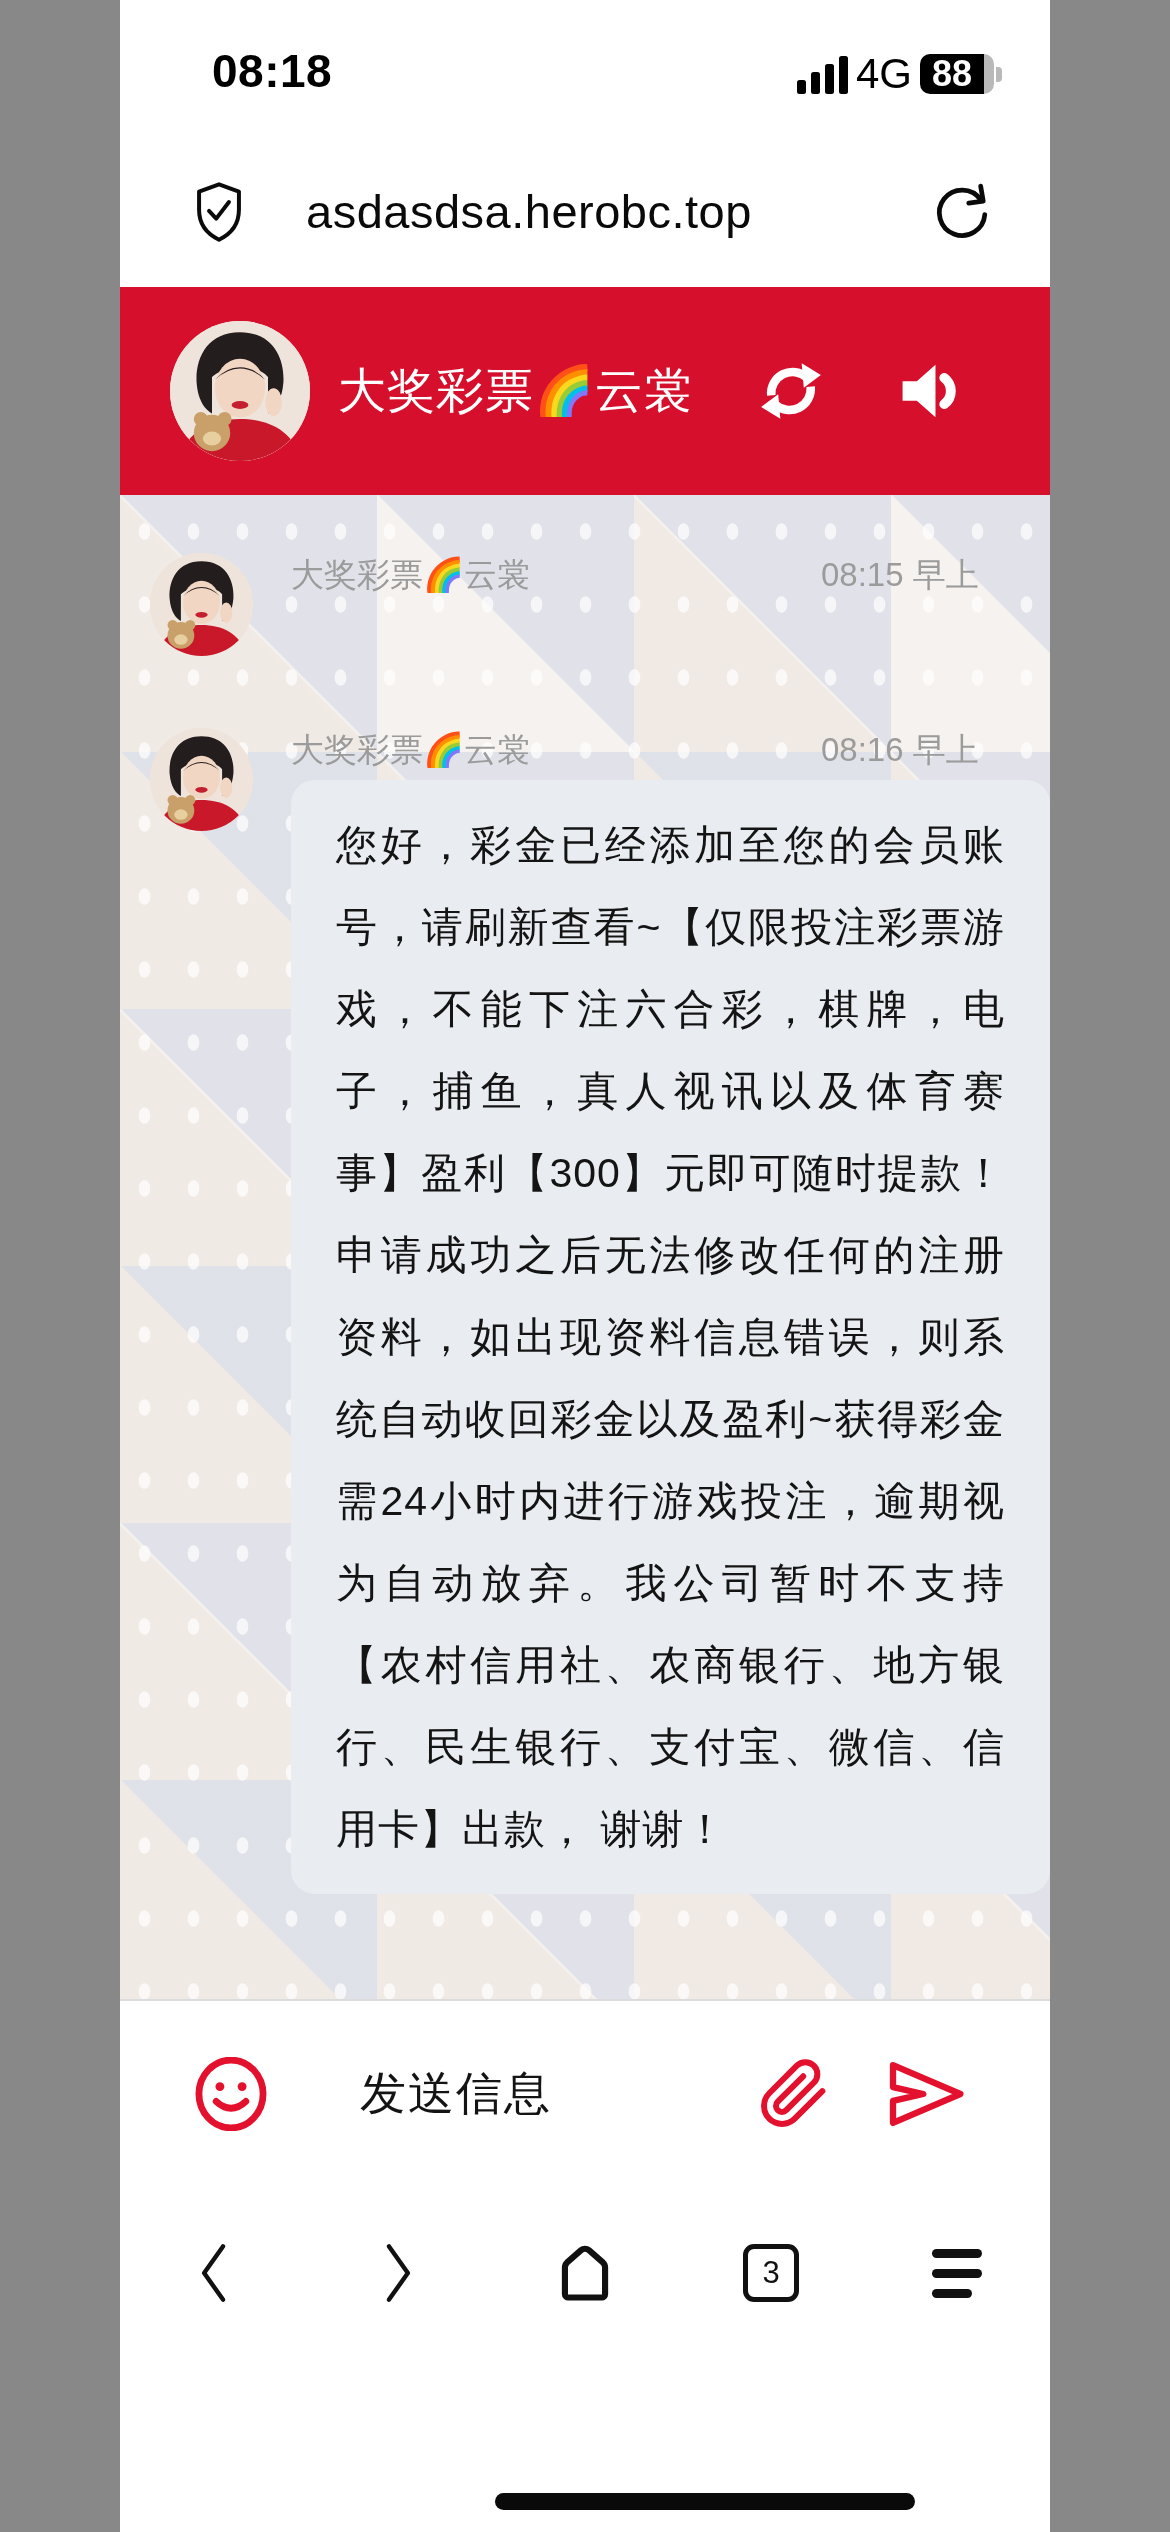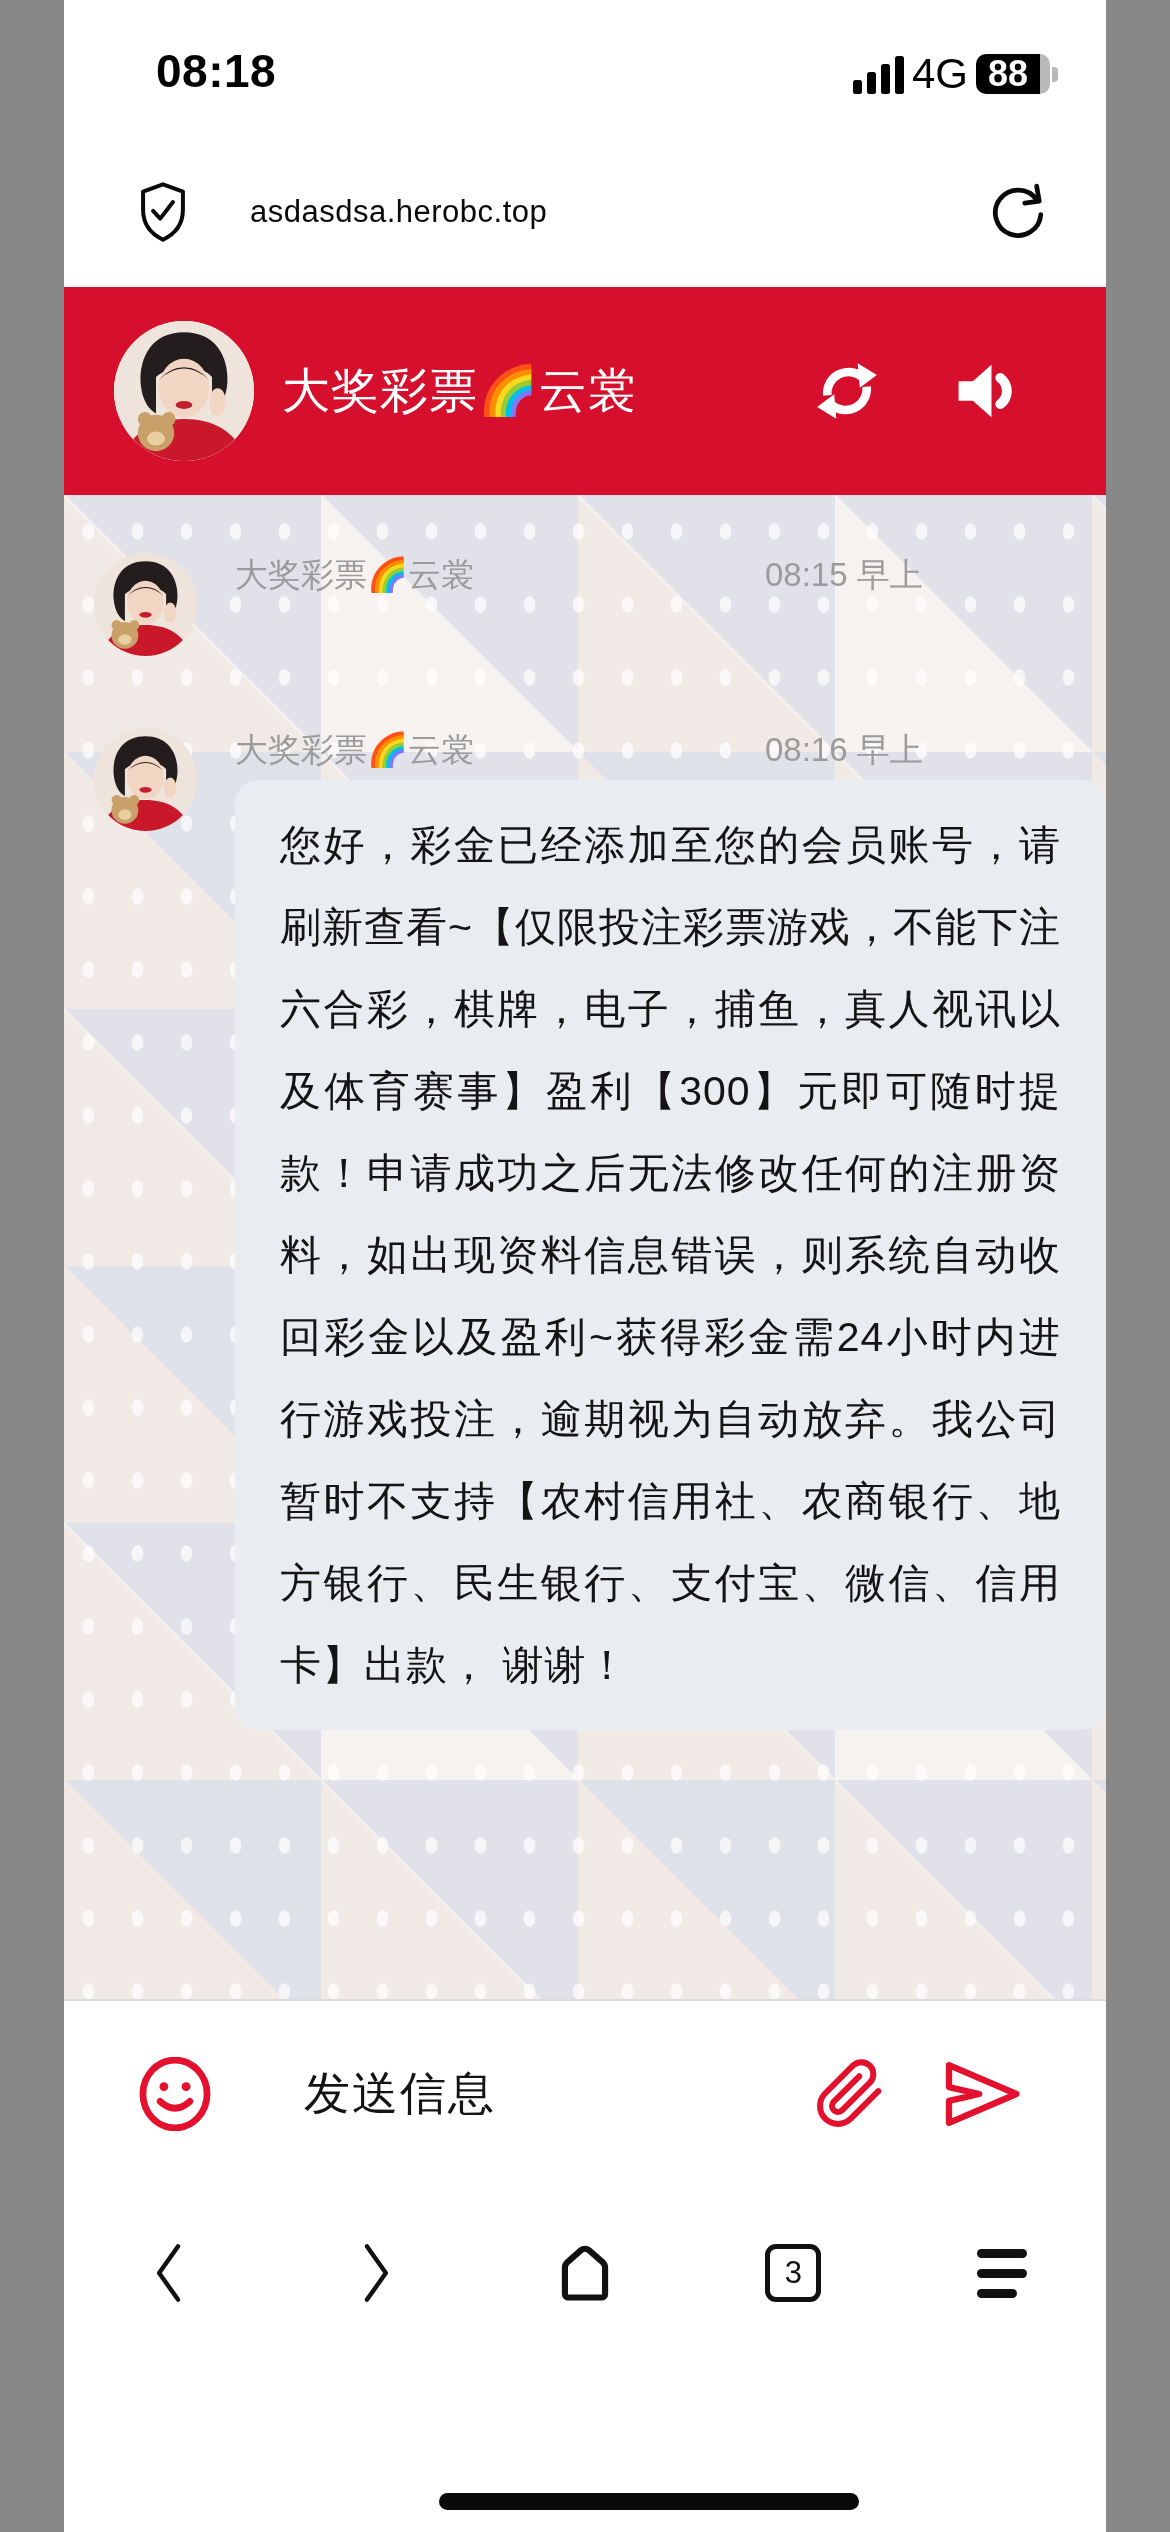--- a/index.html
+++ b/index.html
@@ -1,17 +1,17 @@
 <!DOCTYPE html>
 <html><head>
 <meta charset="utf-8">
 <style>
   html,body{margin:0;padding:0;background:#888;}
   .screen{
-    position:relative;width:1042px;height:2532px;margin:0 auto;
+    position:relative;width:930px;height:2532px;margin:0 auto;
     background:#fff;overflow:hidden;
     font-family:"Liberation Sans", sans-serif;
     -webkit-font-smoothing:antialiased;
   }
   
   .status-bar{height:100px;display:flex;align-items:flex-end;padding:0 48px 2px 92px;box-sizing:border-box;}
   .status-time{font-size:46px;font-weight:700;color:#000;letter-spacing:.5px;}
   .status-right{margin-left:auto;display:flex;align-items:center;gap:8px;}
   .signal{display:flex;align-items:flex-end;gap:5px;height:40px;}
   .signal i{display:block;width:9px;background:#000;border-radius:2.5px;}
@@ -19,21 +19,21 @@
   .signal i:nth-child(3){height:30px}.signal i:nth-child(4){height:38px}
   .net-label{font-size:42px;color:#000;}
   .battery{display:flex;align-items:center;}
   .battery-body{display:flex;width:74px;height:40px;border-radius:10px;overflow:hidden;}
   .battery-fill{flex:1;background:#000;color:#fff;font-size:36px;font-weight:700;
     display:flex;align-items:center;justify-content:center;}
   .battery-empty{width:10px;background:#b9b9b9;}
   .battery-nub{width:6px;height:15px;background:#b9b9b9;border-radius:0 4px 4px 0;margin-left:2px;}
   
   .url-bar{height:187px;display:flex;align-items:center;padding:36px 60px 0 72px;box-sizing:border-box;background:#fff;}
-  .url-text{margin-left:60px;font-size:31px;color:#0a0a0a;letter-spacing:.5px;}
+  .url-text{margin-left:60px;font-size:47px;color:#0a0a0a;letter-spacing:.5px;}
   .reload-btn{margin-left:auto;display:flex;}
   
   .chat-header{height:208px;display:flex;align-items:center;padding:0 86px 0 50px;box-sizing:border-box;}
   .avatar-circle{border-radius:50%;overflow:hidden;flex:none;background:#eee2da;}
   .header-avatar{width:140px;height:140px;}
   .chat-title{margin-left:28px;font-size:48px;color:#fff;font-weight:500;letter-spacing:1px;}
   .header-actions{margin-left:auto;display:flex;align-items:center;gap:72px;}
   
   .notice{height:83px;background:#efefef;display:flex;align-items:center;padding:0 16px;box-sizing:border-box;}
   .notice-text{font-size:38px;color:#161616;}

